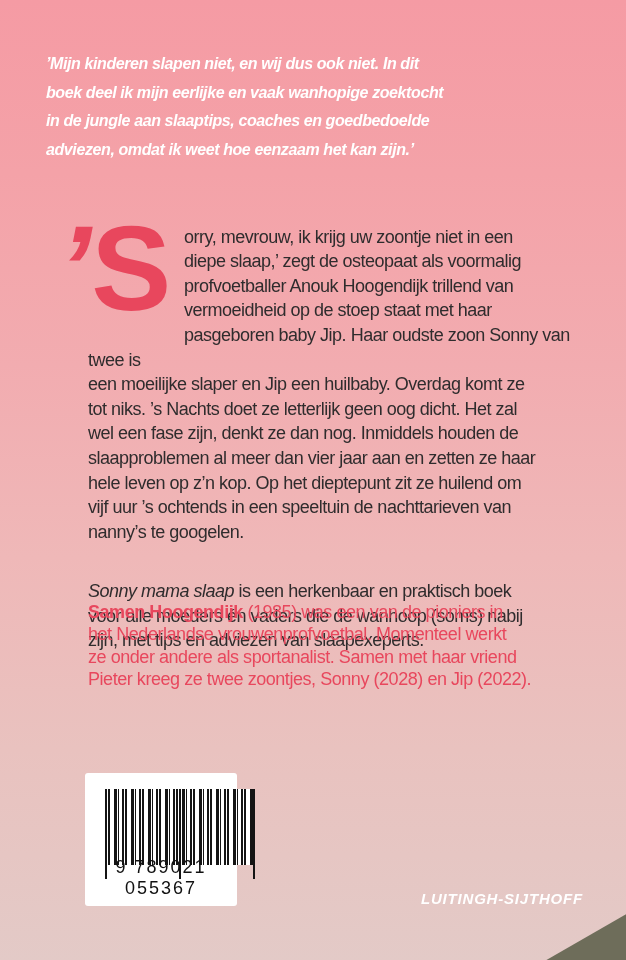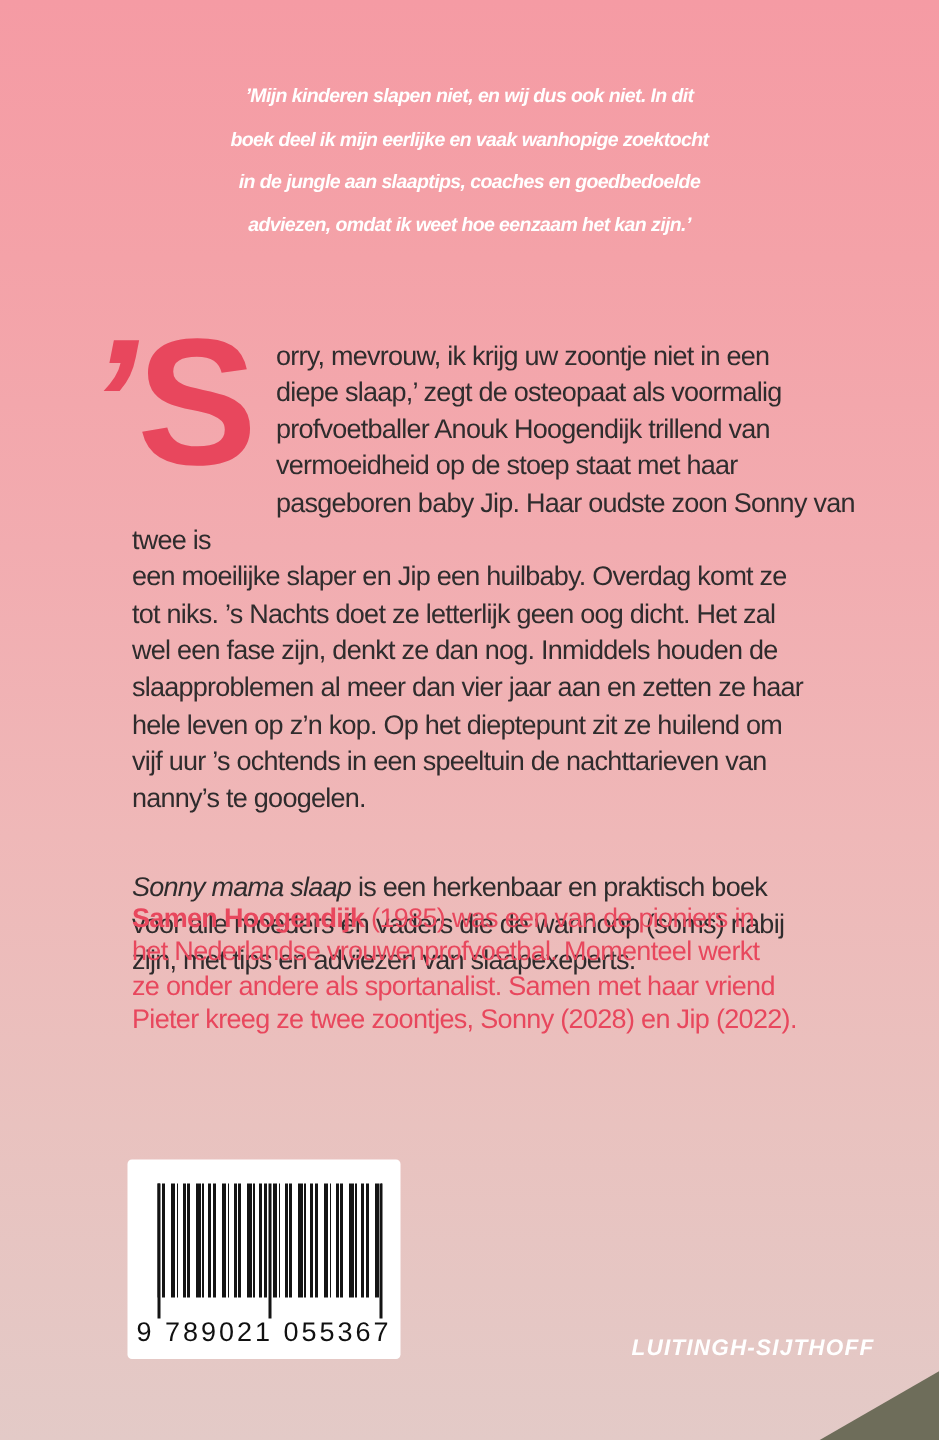--- a/index.html
+++ b/index.html
@@ -25,24 +25,23 @@
     position: absolute;
     left: 544px; top: 908px;
     width: 82px; height: 52px;
     background: #6e6d5a;
     clip-path: polygon(100% 12%, 100% 100%, 3% 100%);
   }
   
   .quote {
     position: absolute;
     left: 46px; top: 50px; width: 534px;
-    text-align: center;
     color: #ffffff;
     font-weight: bold; font-style: italic;
-    font-size: 13px; line-height: 28.6px;
+    font-size: 16px; line-height: 28.6px;
     letter-spacing: -0.4px;
     white-space: pre-line;
   }
   
   .synopsis {
     position: absolute;
     left: 88px; top: 200px; width: 500px;
     color: #2f2c2d;
     font-size: 18px; line-height: 24.6px;
     letter-spacing: -0.5px;
@@ -70,21 +69,21 @@
     color: #e8475d;
     font-size: 18px; line-height: 22.4px;
     letter-spacing: -0.45px;
     white-space: pre-line;
   }
   .author b { font-weight: bold; }
   
   .barcode {
     position: absolute;
     left: 85px; top: 773px;
-    width: 182px; height: 133px;
+    width: 152px; height: 133px;
     background: #ffffff;
     border-radius: 3px;
   }
   .barcode .bars {
     position: absolute;
     left: 20px; top: 16px;
     width: 150px; height: 76px;
     background: repeating-linear-gradient(90deg,
       #141414 0 2px, #ffffff 2px 3px,
       #141414 3px 5px, #ffffff 5px 9px,

